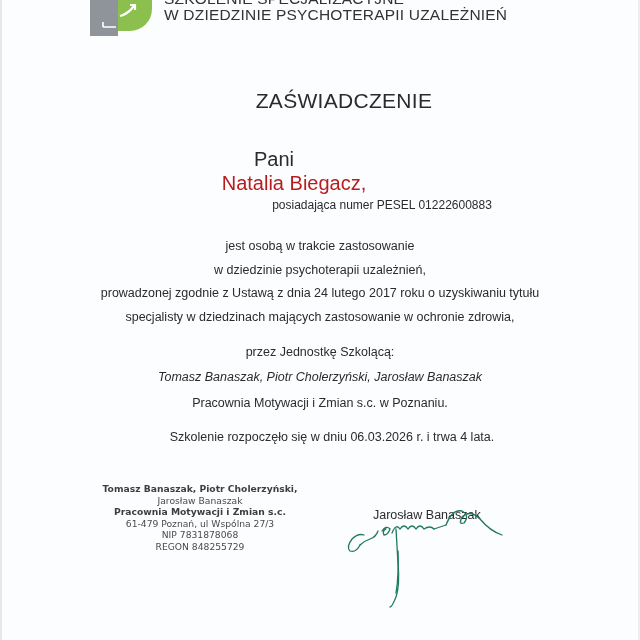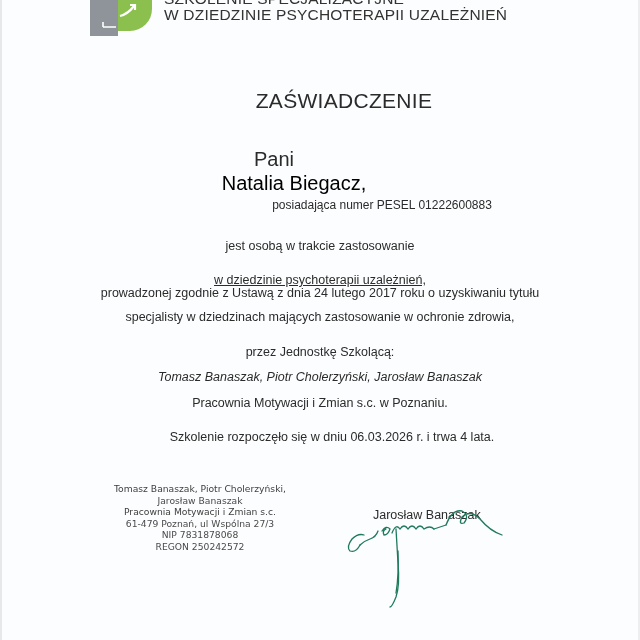--- a/index.html
+++ b/index.html
@@ -52,39 +52,39 @@
     .title {
       position: absolute; left: 0; width: 640px; top: 89px;
       text-align: center; font-size: 21px; color: #2b2b2b; letter-spacing: 0.3px; padding-left: 24px;
     }
     .salutation {
       position: absolute; left: 0; width: 548px; top: 148px;
       text-align: center; font-size: 20px; color: #2b2b2b;
     }
     .name {
       position: absolute; left: 0; width: 588px; top: 172px;
-      text-align: center; font-size: 20px; color: #000000;
+      text-align: center; font-size: 20px; color: #b91c1c;
     }
     .pesel {
       position: absolute; left: 0; width: 640px; top: 198px;
       text-align: center; font-size: 12px; color: #2b2b2b;
       padding-left: 44px; box-sizing: border-box; margin-left: 40px;
     }
     .body-line {
       position: absolute; left: 0; width: 640px;
       text-align: center; font-size: 12.5px; color: #2b2b2b;
       white-space: nowrap;
     }
 
     .stamp {
       position: absolute; left: 100px; top: 483px; width: 200px;
       text-align: center; font-family: "DejaVu Sans", sans-serif;
       font-size: 9.2px; line-height: 11.6px; color: #4a4a4a;
     }
-    .stamp .bold { font-weight: normal; color: #3e3e3e; }
+    .stamp .bold { font-weight: bold; color: #3e3e3e; }
 
     .signer-name {
       position: absolute; left: 373px; top: 508px;
       font-size: 12.5px; color: #2b2b2b; white-space: nowrap;
     }
     .signer-role {
       position: absolute; left: 344px; top: 555px;
       font-size: 12.5px; color: #2b2b2b; white-space: nowrap;
     }
     .signature {
@@ -111,35 +111,35 @@
 
   <div class="header-line l1">SZKOLENIE SPECJALIZACYJNE</div>
   <div class="header-line l2">W DZIEDZINIE PSYCHOTERAPII UZALEŻNIEŃ</div>
 
   <div class="title">ZAŚWIADCZENIE</div>
   <div class="salutation">Pani</div>
   <div class="name">Natalia Biegacz,</div>
   <div class="pesel">posiadająca numer PESEL 01222600883</div>
 
   <div class="body-line" style="top:239px;">jest osobą w trakcie zastosowanie</div>
-  <div class="body-line" style="top:273px;text-decoration:underline;">w dziedzinie psychoterapii uzależnień,</div>
+  <div class="body-line" style="top:263px;">w dziedzinie psychoterapii uzależnień,</div>
   <div class="body-line" style="top:286px;">prowadzonej zgodnie z Ustawą z dnia 24 lutego 2017 roku o uzyskiwaniu tytułu</div>
   <div class="body-line" style="top:310px;">specjalisty w dziedzinach mających zastosowanie w ochronie zdrowia,</div>
   <div class="body-line" style="top:345px;">przez Jednostkę Szkolącą:</div>
   <div class="body-line" style="top:370px;font-style:italic;">Tomasz Banaszak, Piotr Cholerzyński, Jarosław Banaszak</div>
   <div class="body-line" style="top:396px;">Pracownia Motywacji i Zmian s.c. w Poznaniu.</div>
   <div class="body-line" style="top:430px;padding-left:12px;">Szkolenie rozpoczęło się w dniu 06.03.2026 r. i trwa 4 lata.</div>
 
   <div class="stamp">
     <div class="bold">Tomasz Banaszak, Piotr Cholerzyński,</div>
     <div>Jarosław Banaszak</div>
     <div class="bold">Pracownia Motywacji i Zmian s.c.</div>
     <div>61-479 Poznań, ul Wspólna 27/3</div>
     <div>NIP 7831878068</div>
-    <div>REGON 250242572</div>
+    <div>REGON 848255729</div>
   </div>
 
   <div class="signer-name">Jarosław Banaszak</div>
 
   <svg class="signature" viewBox="0 0 200 120">
     <g fill="none" stroke="#1f7a5c" stroke-width="1.3" stroke-linecap="round">
       <path d="M34 40 Q28 38 22 44 Q16 52 20 56 Q26 58 30 50"></path>
       <path d="M30 50 Q34 46 40 44 Q46 42 48 36"></path>
       <path d="M52 36 Q56 30 60 34 Q58 40 54 40 Q52 36 56 34"></path>
       <path d="M62 38 Q66 28 70 34 Q74 28 78 34 Q82 28 86 34 Q90 28 94 34 Q100 30 104 34"></path>

